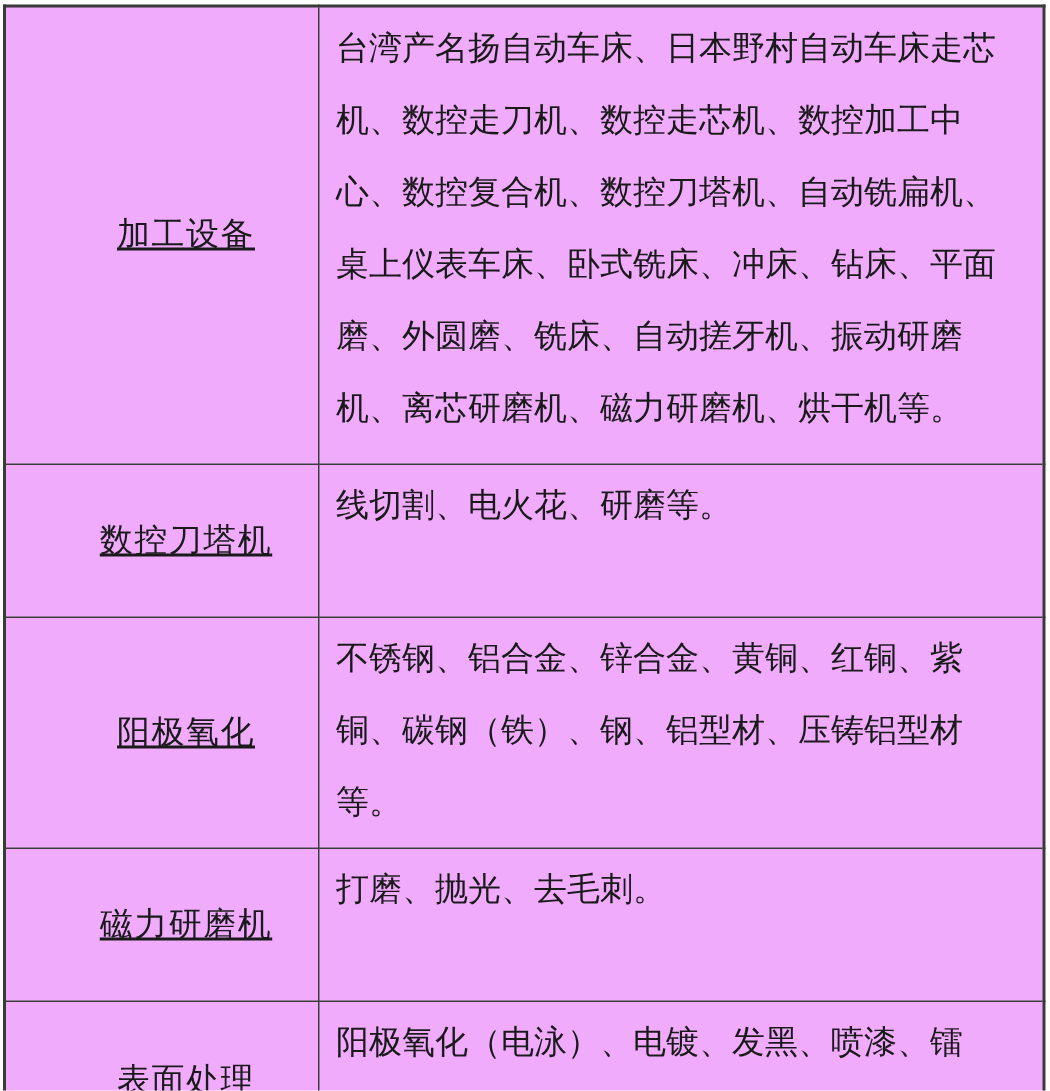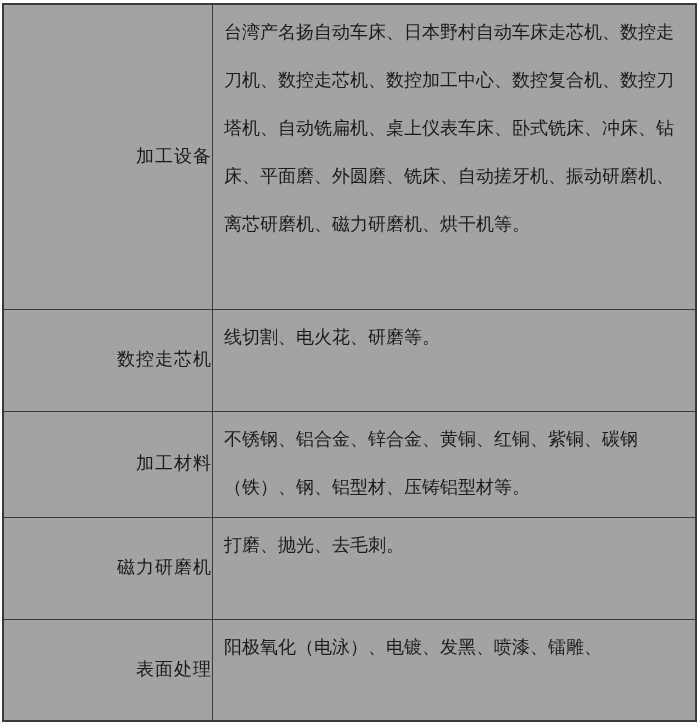--- a/index.html
+++ b/index.html
@@ -16,30 +16,31 @@
   }
   table.cap-table {
     border-collapse: collapse;
     table-layout: fixed;
     width: 695px;
     margin: 3px 0 0 2px;
     border: 2px solid #3a3a3a;
   }
   table.cap-table td {
     border: 1.5px solid #3a3a3a;
-    font-size: 18px;
-    background: #a3a3a3;
+    font-size: 22px;
+    background: #f0abfc;
   }
   td.label-cell {
     width: 176px;
     vertical-align: middle;
-    text-align: right;
+    text-align: center;
     padding: 0 0 0 32px;
     letter-spacing: 1px;
     line-height: 1.3;
+    text-decoration: underline;
   }
   td.content-cell {
     vertical-align: top;
     padding: 3px 10px 6px 11px;
     line-height: 48px;
     text-align: left;
     word-break: break-all;
   }
   tr.row-equipment  { height: 305px; }
   tr.row-support    { height: 102px; }
@@ -55,29 +56,29 @@
     <tr class="row-equipment">
       <td class="label-cell">
         <span>加工设备</span>
       </td>
       <td class="content-cell">
         <span>台湾产名扬自动车床、日本野村自动车床走芯机、数控走刀机、数控走芯机、数控加工中心、数控复合机、数控刀塔机、自动铣扁机、桌上仪表车床、卧式铣床、冲床、钻床、平面磨、外圆磨、铣床、自动搓牙机、振动研磨机、离芯研磨机、磁力研磨机、烘干机等。</span>
       </td>
     </tr>
     <tr class="row-support">
       <td class="label-cell">
-        <span>数控走芯机</span>
+        <span>数控刀塔机</span>
       </td>
       <td class="content-cell">
         <span>线切割、电火花、研磨等。</span>
       </td>
     </tr>
     <tr class="row-materials">
       <td class="label-cell">
-        <span>加工材料</span>
+        <span>阳极氧化</span>
       </td>
       <td class="content-cell">
         <span>不锈钢、铝合金、锌合金、黄铜、红铜、紫铜、碳钢（铁）、钢、铝型材、压铸铝型材等。</span>
       </td>
     </tr>
     <tr class="row-manual">
       <td class="label-cell">
         <span>磁力研磨机</span>
       </td>
       <td class="content-cell">

